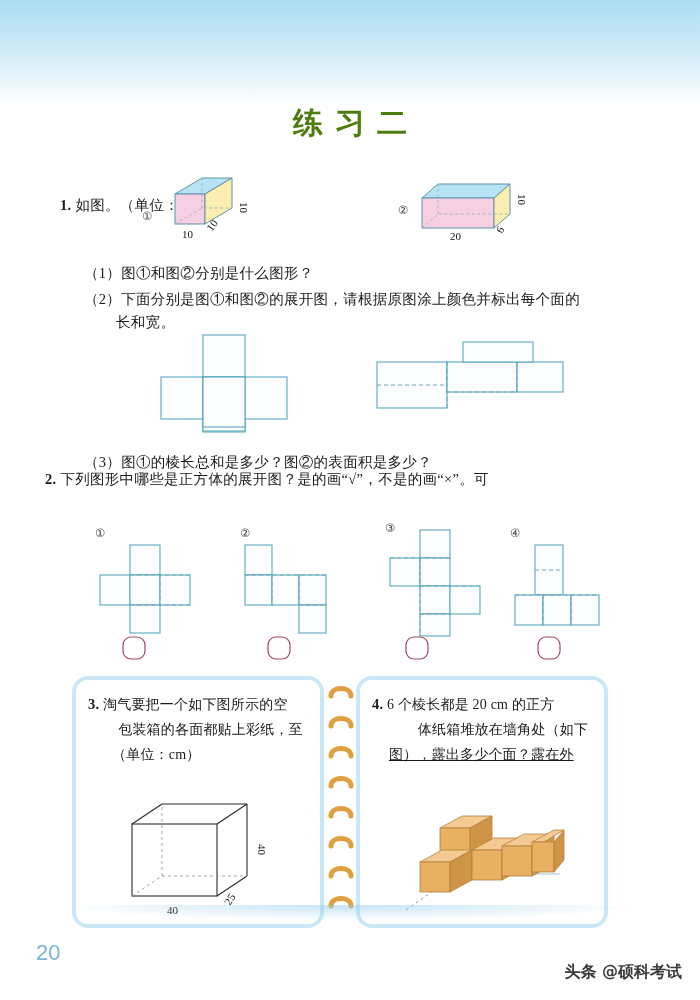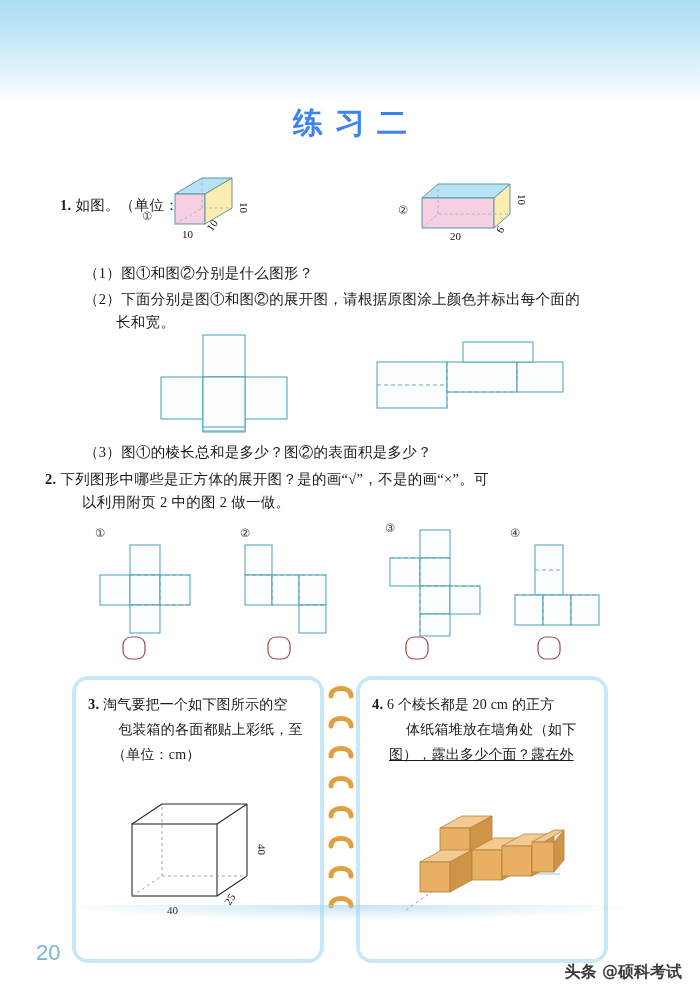--- a/index.html
+++ b/index.html
@@ -13,21 +13,21 @@
 
   
   .topband{
     position:absolute;left:0;top:0;width:700px;height:105px;
     background:linear-gradient(to bottom,#aadef2 0%,#c4e7f6 35%,#e4f4fb 70%,#ffffff 100%);
   }
 
   
   .title{
     position:absolute;left:0;top:103px;width:700px;text-align:center;
-    font-size:30px;font-weight:bold;color:#3b82f6;letter-spacing:12px;
+    font-size:30px;font-weight:bold;color:#4d7c0f;letter-spacing:12px;
     text-indent:12px;
     font-family:"DejaVu Sans","Liberation Sans",sans-serif;
   }
 
   
   .qtext{position:absolute;font-size:14.5px;line-height:23px;letter-spacing:.3px;}
   .num{font-weight:bold;font-size:14.5px;}
 
   
   .fig{position:absolute;}
@@ -38,21 +38,21 @@
   
   .netline{stroke:#5aa8bf;stroke-width:1.1;fill:#fbfdfe;}
   .netdash{stroke:#6fa9bd;stroke-width:1;stroke-dasharray:4 3;fill:none;}
 
   
   .bubble{fill:none;stroke:#9e4a52;stroke-width:1.2;}
 
   
   .notebook{position:absolute;left:72px;top:676px;width:556px;height:252px;}
   .nb-page{
-    position:absolute;top:0;height:287px;width:252px;
+    position:absolute;top:0;height:252px;width:252px;
     background:#ffffff;
     border:4px solid #c9e8f7;
     border-radius:16px;
     box-sizing:border-box;
   }
   .nb-left{left:0;}
   .nb-right{left:284px;}
   .nb-inner{position:absolute;inset:0;border-radius:12px;background:#fff;}
   .nb-text{position:absolute;left:12px;top:12px;width:228px;font-size:14px;line-height:25px;letter-spacing:.2px;}
   .nb-text .num{font-weight:bold;}
@@ -144,29 +144,28 @@
   <div class="fig" style="left:375px;top:340px;">
     <svg width="195" height="90" viewBox="0 0 195 90">
       <rect class="netline" x="2" y="22" width="70" height="46"></rect>
       <rect class="netline" x="72" y="22" width="70" height="30"></rect>
       <rect class="netline" x="142" y="22" width="46" height="30"></rect>
       <rect class="netline" x="88" y="2" width="70" height="20"></rect>
       <path class="netdash" d="M2,45 H72 M72,22 V68 M142,22 V52 M72,52 H142"></path>
     </svg>
   </div>
 
-  <div class="qtext" style="left:84px;top:441px;">
+  <div class="qtext" style="left:84px;top:451px;">
     <span>（3）</span><span>图①的棱长总和是多少？图②的表面积是多少？</span>
   </div>
 
   <div class="qtext" style="left:45px;top:468px;">
     <span class="num">2.</span>
     <span>下列图形中哪些是正方体的展开图？是的画“√”，不是的画“×”。可</span>
   </div>
-  <div class="qtext" style="left:82px;top:491px;">以利用附页 2 中的图 2 做一做。</div>
 
   <div class="fig" style="left:95px;top:527px;">
     <svg width="120" height="110" viewBox="0 0 120 110">
       <text class="circnum" x="0" y="10">①</text>
       <rect class="netline" x="35" y="18" width="30" height="30"></rect>
       <rect class="netline" x="5" y="48" width="30" height="30"></rect>
       <rect class="netline" x="35" y="48" width="30" height="30"></rect>
       <rect class="netline" x="65" y="48" width="30" height="30"></rect>
       <rect class="netline" x="35" y="78" width="30" height="28"></rect>
       <path class="netdash" d="M35,48 H95 M35,78 H95 M65,48 V78"></path>
@@ -274,21 +273,21 @@
       </svg>
     </div>
 
     <div class="nb-page nb-right">
       <div class="nb-inner">
         <div class="nb-text">
           <div>
             <span class="num">4.</span>
             <span>6 个棱长都是 20 cm 的正方</span>
           </div>
-          <div style="margin-left:34px;">体纸箱堆放在墙角处（如下</div>
+          <div style="margin-left:34px;text-align:center;">体纸箱堆放在墙角处（如下</div>
           <div style="margin-left:17px;text-decoration:underline;">图），露出多少个面？露在外</div>
         </div>
 
         <div class="fig" style="left:28px;top:130px;">
           <svg width="200" height="115" viewBox="0 0 200 115">
             <defs>
               <linearGradient id="gtop" x1="0" y1="0" x2="0" y2="1">
                 <stop offset="0" stop-color="#f0c280"></stop>
                   <stop offset="1" stop-color="#e3aa5c"></stop>
               </linearGradient>

